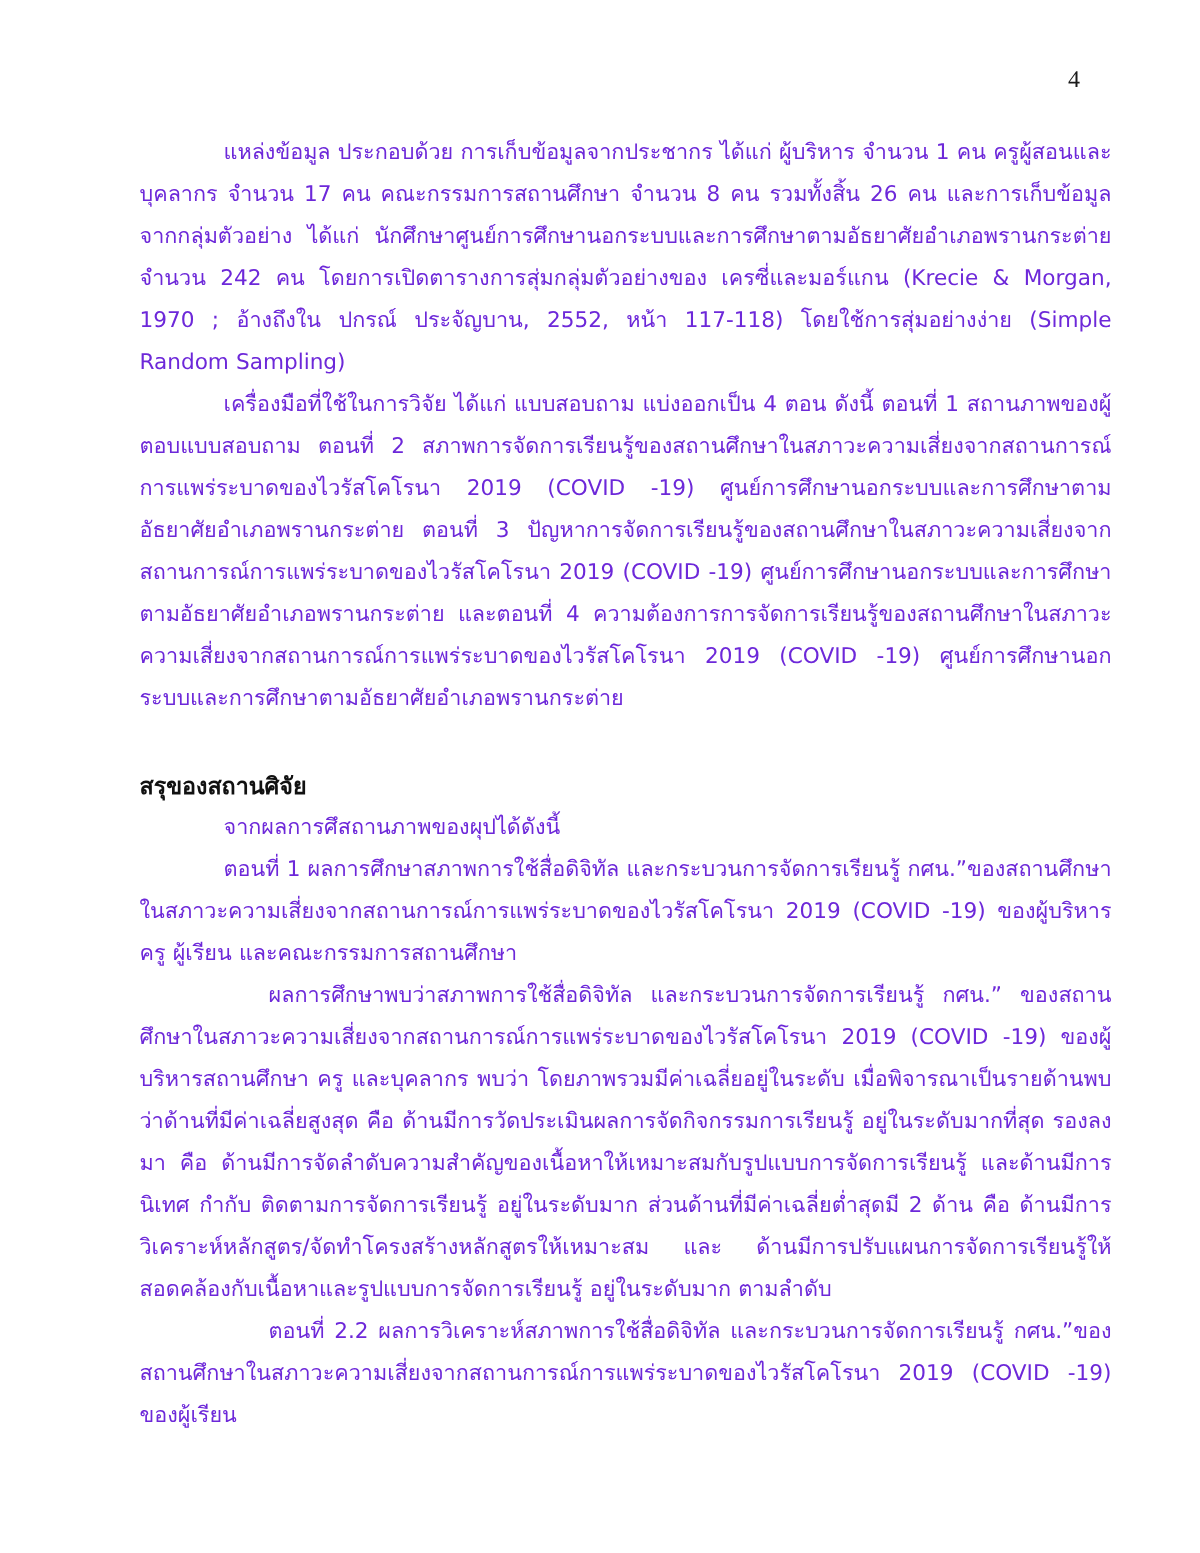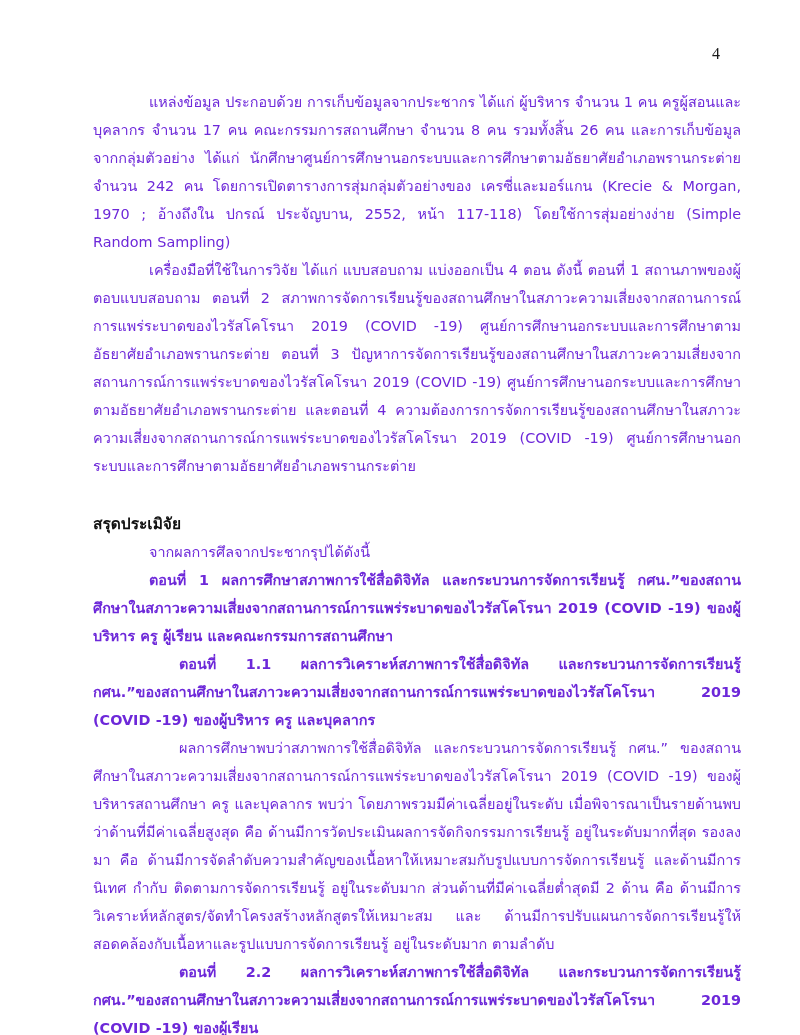--- a/index.html
+++ b/index.html
@@ -44,21 +44,21 @@
     word-spacing: 0.2px;
     -webkit-hyphens: none;
     hyphens: none;
   }
   p.para.last-line-left {
     text-align-last: left;
   }
   p.indent-md { text-indent: 56px; }
   p.indent-lg { text-indent: 86px; }
   p.bold {
-    font-weight: bold;
+    font-weight: normal;
   }
   .section-heading {
     margin: 0;
     font-size: 15.5px;
     font-weight: bold;
     line-height: 28px;
     color: #111111;
     text-align: left;
   }
   .spacer-lg { height: 30px; }
@@ -71,26 +71,25 @@
   <div class="page-number">4</div>
 
   <div class="content">
 
     <p class="para indent-md last-line-left">แหล่งข้อมูล ประกอบด้วย การเก็บข้อมูลจากประชากร ได้แก่ ผู้บริหาร จำนวน 1 คน ครูผู้สอนและบุคลากร จำนวน 17 คน คณะกรรมการสถานศึกษา จำนวน 8 คน รวมทั้งสิ้น 26 คน และการเก็บข้อมูลจากกลุ่มตัวอย่าง ได้แก่ นักศึกษาศูนย์การศึกษานอกระบบและการศึกษาตามอัธยาศัยอำเภอพรานกระต่าย จำนวน 242 คน โดยการเปิดตารางการสุ่มกลุ่มตัวอย่างของ เครซี่และมอร์แกน (Krecie &amp; Morgan, 1970 ; อ้างถึงใน ปกรณ์ ประจัญบาน, 2552, หน้า 117-118) โดยใช้การสุ่มอย่างง่าย (Simple Random Sampling)</p>
 
     <p class="para indent-md last-line-left">เครื่องมือที่ใช้ในการวิจัย ได้แก่ แบบสอบถาม แบ่งออกเป็น 4 ตอน ดังนี้ ตอนที่ 1 สถานภาพของผู้ตอบแบบสอบถาม ตอนที่ 2 สภาพการจัดการเรียนรู้ของสถานศึกษาในสภาวะความเสี่ยงจากสถานการณ์การแพร่ระบาดของไวรัสโคโรนา 2019 (COVID -19) ศูนย์การศึกษานอกระบบและการศึกษาตามอัธยาศัยอำเภอพรานกระต่าย ตอนที่ 3 ปัญหาการจัดการเรียนรู้ของสถานศึกษาในสภาวะความเสี่ยงจากสถานการณ์การแพร่ระบาดของไวรัสโคโรนา 2019 (COVID -19) ศูนย์การศึกษานอกระบบและการศึกษาตามอัธยาศัยอำเภอพรานกระต่าย และตอนที่ 4 ความต้องการการจัดการเรียนรู้ของสถานศึกษาในสภาวะความเสี่ยงจากสถานการณ์การแพร่ระบาดของไวรัสโคโรนา 2019 (COVID -19) ศูนย์การศึกษานอกระบบและการศึกษาตามอัธยาศัยอำเภอพรานกระต่าย</p>
 
     <div class="spacer-lg"></div>
 
-    <h2 class="section-heading">สรุดประเมิจัย</h2>
+    <h2 class="section-heading">สรุของสถานศิจัย</h2>
 
-    <p class="para indent-md last-line-left">จากผลการศึลจากประชากรุปได้ดังนี้</p>
+    <p class="para indent-md last-line-left">จากผลการศึสถานภาพของผุปได้ดังนี้</p>
 
     <p class="para bold indent-md last-line-left">ตอนที่ 1 ผลการศึกษาสภาพการใช้สื่อดิจิทัล และกระบวนการจัดการเรียนรู้ กศน.”ของสถานศึกษาในสภาวะความเสี่ยงจากสถานการณ์การแพร่ระบาดของไวรัสโคโรนา 2019 (COVID -19) ของผู้บริหาร ครู ผู้เรียน และคณะกรรมการสถานศึกษา</p>
 
-    <p class="para bold indent-lg last-line-left">ตอนที่ 1.1 ผลการวิเคราะห์สภาพการใช้สื่อดิจิทัล และกระบวนการจัดการเรียนรู้ กศน.”ของสถานศึกษาในสภาวะความเสี่ยงจากสถานการณ์การแพร่ระบาดของไวรัสโคโรนา 2019 (COVID -19) ของผู้บริหาร ครู และบุคลากร</p>
 
     <p class="para indent-lg last-line-left">ผลการศึกษาพบว่าสภาพการใช้สื่อดิจิทัล และกระบวนการจัดการเรียนรู้ กศน.” ของสถานศึกษาในสภาวะความเสี่ยงจากสถานการณ์การแพร่ระบาดของไวรัสโคโรนา 2019 (COVID -19) ของผู้บริหารสถานศึกษา ครู และบุคลากร พบว่า โดยภาพรวมมีค่าเฉลี่ยอยู่ในระดับ เมื่อพิจารณาเป็นรายด้านพบว่าด้านที่มีค่าเฉลี่ยสูงสุด คือ ด้านมีการวัดประเมินผลการจัดกิจกรรมการเรียนรู้ อยู่ในระดับมากที่สุด รองลงมา คือ ด้านมีการจัดลำดับความสำคัญของเนื้อหาให้เหมาะสมกับรูปแบบการจัดการเรียนรู้ และด้านมีการนิเทศ กำกับ ติดตามการจัดการเรียนรู้ อยู่ในระดับมาก ส่วนด้านที่มีค่าเฉลี่ยต่ำสุดมี 2 ด้าน คือ ด้านมีการวิเคราะห์หลักสูตร/จัดทำโครงสร้างหลักสูตรให้เหมาะสม และ ด้านมีการปรับแผนการจัดการเรียนรู้ให้สอดคล้องกับเนื้อหาและรูปแบบการจัดการเรียนรู้ อยู่ในระดับมาก ตามลำดับ</p>
 
     <p class="para bold indent-lg last-line-left">ตอนที่ 2.2 ผลการวิเคราะห์สภาพการใช้สื่อดิจิทัล และกระบวนการจัดการเรียนรู้ กศน.”ของสถานศึกษาในสภาวะความเสี่ยงจากสถานการณ์การแพร่ระบาดของไวรัสโคโรนา 2019 (COVID -19) ของผู้เรียน</p>
 
   </div>
 </div>
 
 </body></html>

